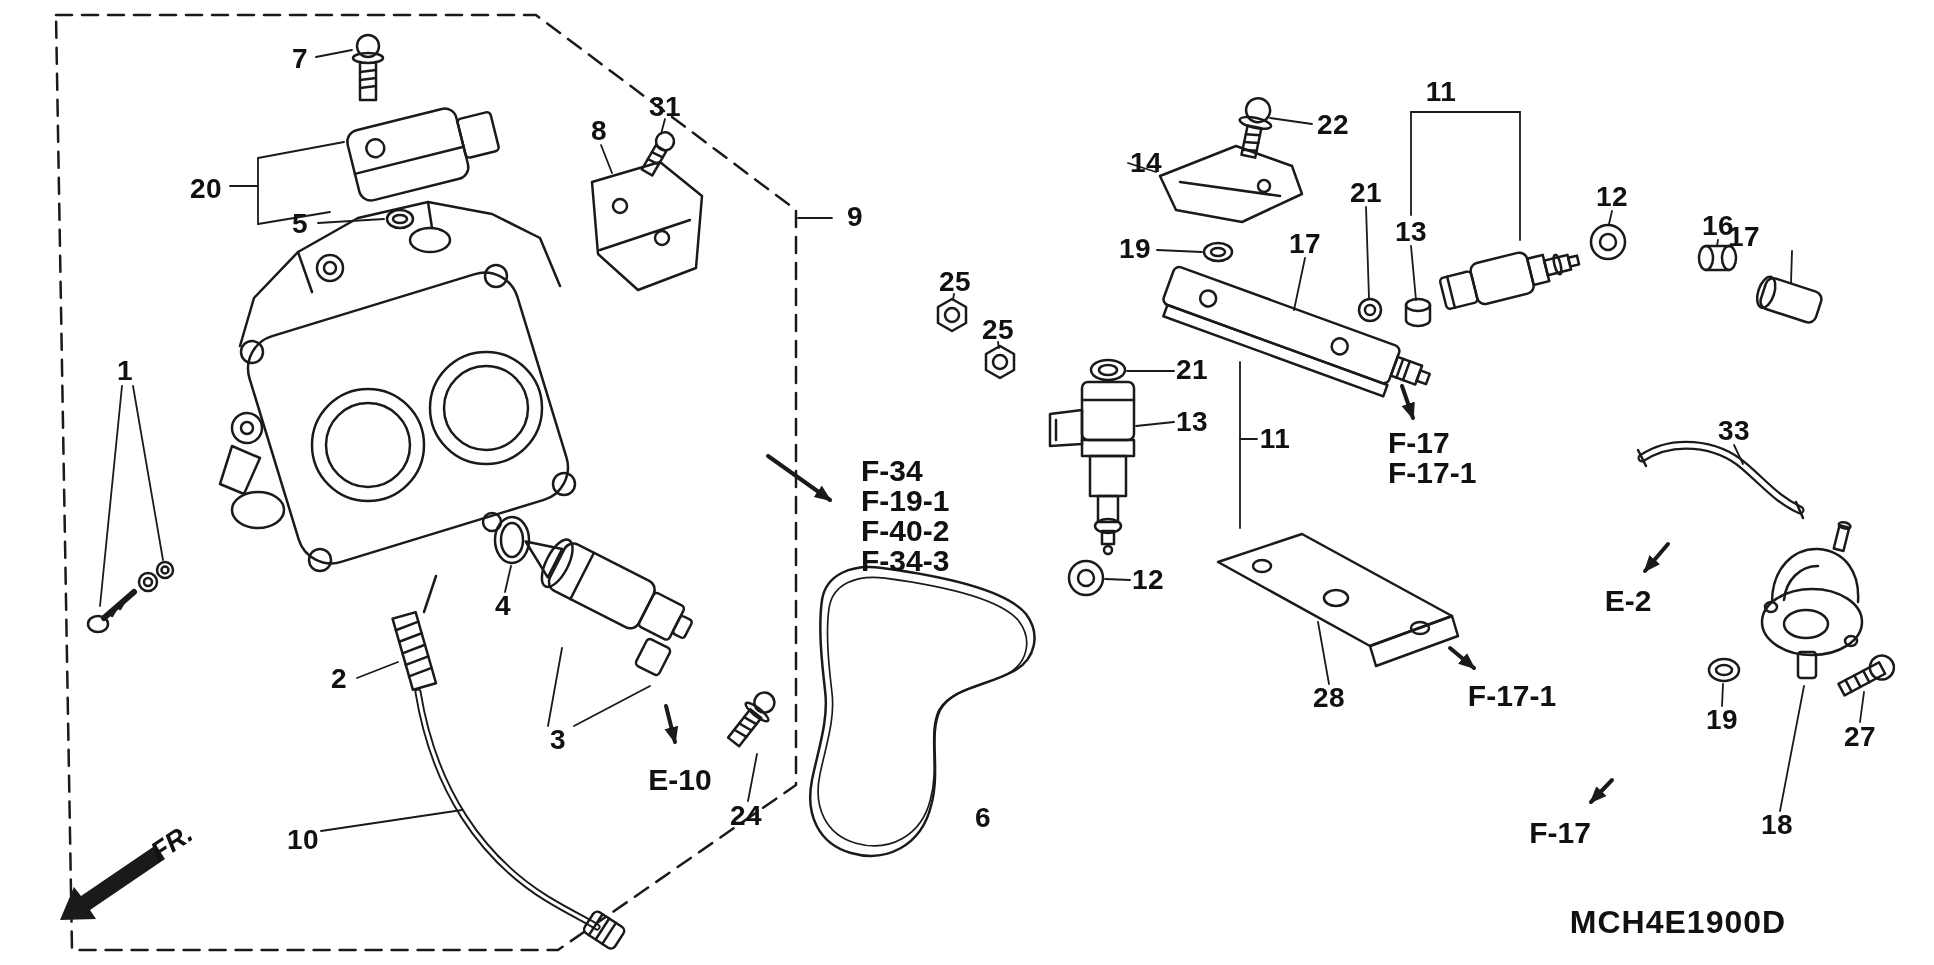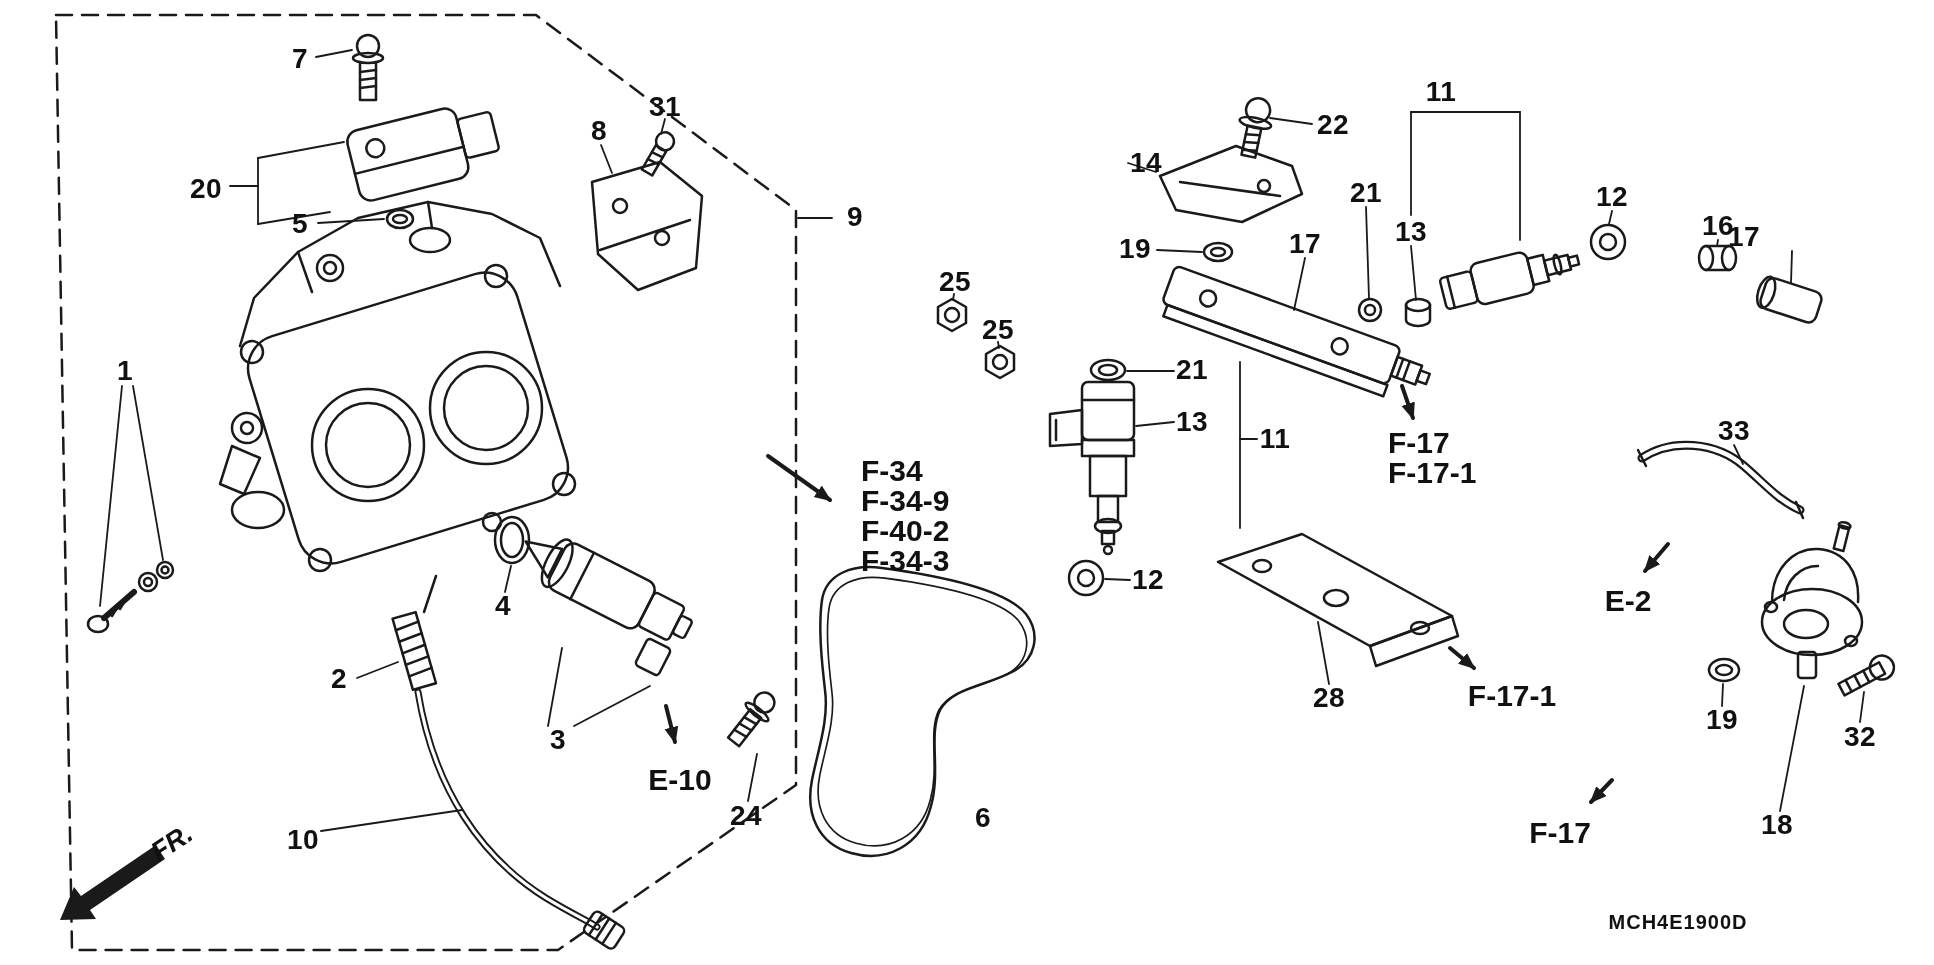--- a/index.html
+++ b/index.html
@@ -6,21 +6,21 @@
   .stage{position:relative;width:1934px;height:965px;background:#ffffff;overflow:hidden;
          font-family:"Liberation Sans",sans-serif;color:#111111}
   .stage svg{position:absolute;left:0;top:0}
   .plabel{position:absolute;transform:translate(-50%,-50%);font-size:28px;font-weight:600;
           letter-spacing:.5px;white-space:nowrap}
   .rlabel{position:absolute;transform:translate(-50%,-50%);font-size:30px;font-weight:800;white-space:nowrap}
   .rlabel.anchor-left{transform:translate(0,-50%)}
   .fr-label{position:absolute;left:172px;top:843px;transform:translate(-50%,-50%) rotate(-33deg);
             font-size:27px;font-weight:700;font-style:italic}
   .fig-code{position:absolute;left:1678px;top:922px;transform:translate(-50%,-50%);
-            font-size:20px;font-weight:700;letter-spacing:1px}
+            font-size:32px;font-weight:700;letter-spacing:1px}
 </style>
 </head>
 <body>
 
 <div class="stage">
 
 <svg width="1934" height="965" viewBox="0 0 1934 965">
   <defs>
     <marker id="arw" markerUnits="userSpaceOnUse" markerWidth="22" markerHeight="18" refX="15" refY="7" orient="auto">
       <path d="M0,0 L17,7 L0,14 Z" fill="#1a1a1a"></path>
@@ -375,25 +375,25 @@
 <div class="plabel" style="left:1612px;top:197px">12</div>
 <div class="plabel" style="left:1718px;top:226px">16</div>
 <div class="plabel" style="left:1744px;top:237px">17</div>
 <div class="plabel" style="left:1192px;top:370px">21</div>
 <div class="plabel" style="left:1192px;top:422px">13</div>
 <div class="plabel" style="left:1275px;top:439px">11</div>
 <div class="plabel" style="left:1734px;top:431px">33</div>
 <div class="plabel" style="left:1148px;top:580px">12</div>
 <div class="plabel" style="left:1329px;top:698px">28</div>
 <div class="plabel" style="left:1722px;top:720px">19</div>
-<div class="plabel" style="left:1860px;top:737px">32</div>
+<div class="plabel" style="left:1860px;top:737px">27</div>
 <div class="plabel" style="left:1777px;top:825px">18</div>
 
 <div class="rlabel anchor-left" style="left:861px;top:471px">F-34</div>
-<div class="rlabel anchor-left" style="left:861px;top:501px">F-34-9</div>
+<div class="rlabel anchor-left" style="left:861px;top:501px">F-19-1</div>
 <div class="rlabel anchor-left" style="left:861px;top:531px">F-40-2</div>
 <div class="rlabel anchor-left" style="left:861px;top:561px">F-34-3</div>
 <div class="rlabel anchor-left" style="left:1388px;top:443px">F-17</div>
 <div class="rlabel anchor-left" style="left:1388px;top:473px">F-17-1</div>
 <div class="rlabel" style="left:680px;top:780px">E-10</div>
 <div class="rlabel" style="left:1628px;top:601px">E-2</div>
 <div class="rlabel" style="left:1512px;top:696px">F-17-1</div>
 <div class="rlabel" style="left:1560px;top:833px">F-17</div>
 
 <div class="fr-label">FR.</div>

